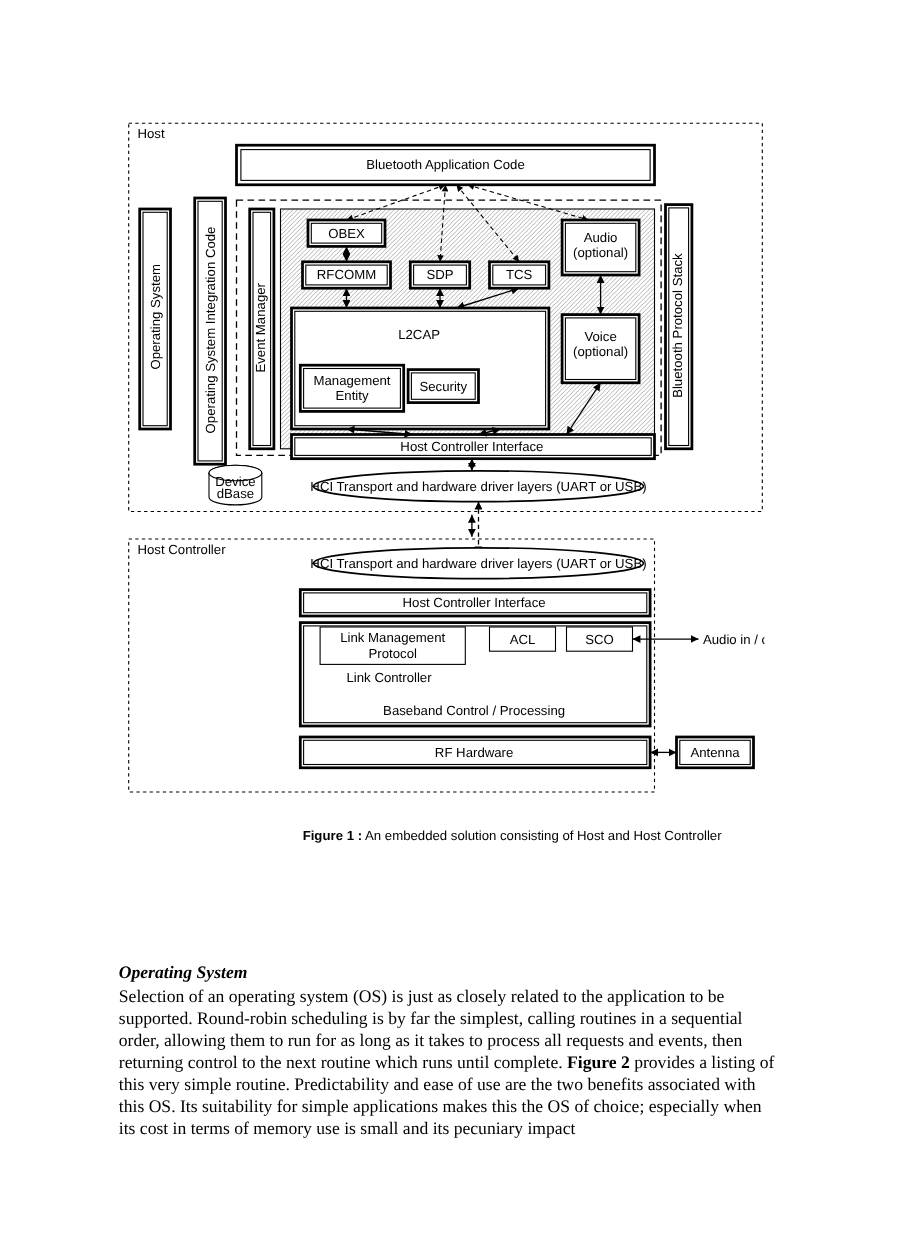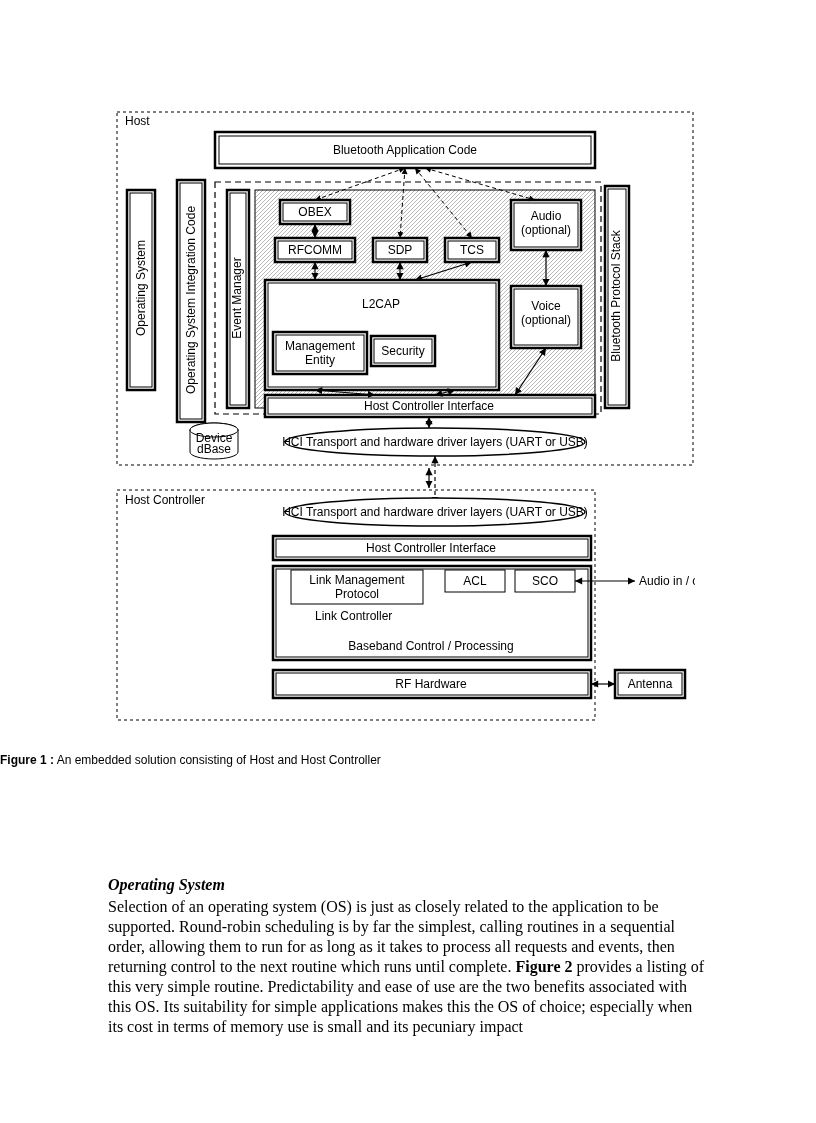--- a/index.html
+++ b/index.html
@@ -23,21 +23,21 @@
     width: 580px;
     height: 620px;
   }
   .fig-caption {
     position: absolute;
     top: 753px;
     left: 0;
     width: 656px;
     font-family: Arial, Helvetica, sans-serif;
     font-size: 12px;
-    text-align: left;
+    text-align: right;
   }
   .fig-caption b {
     font-weight: bold;
   }
   .bodytext {
     position: absolute;
     left: 108px;
     top: 875px;
     width: 600px;
     font-size: 16px;

